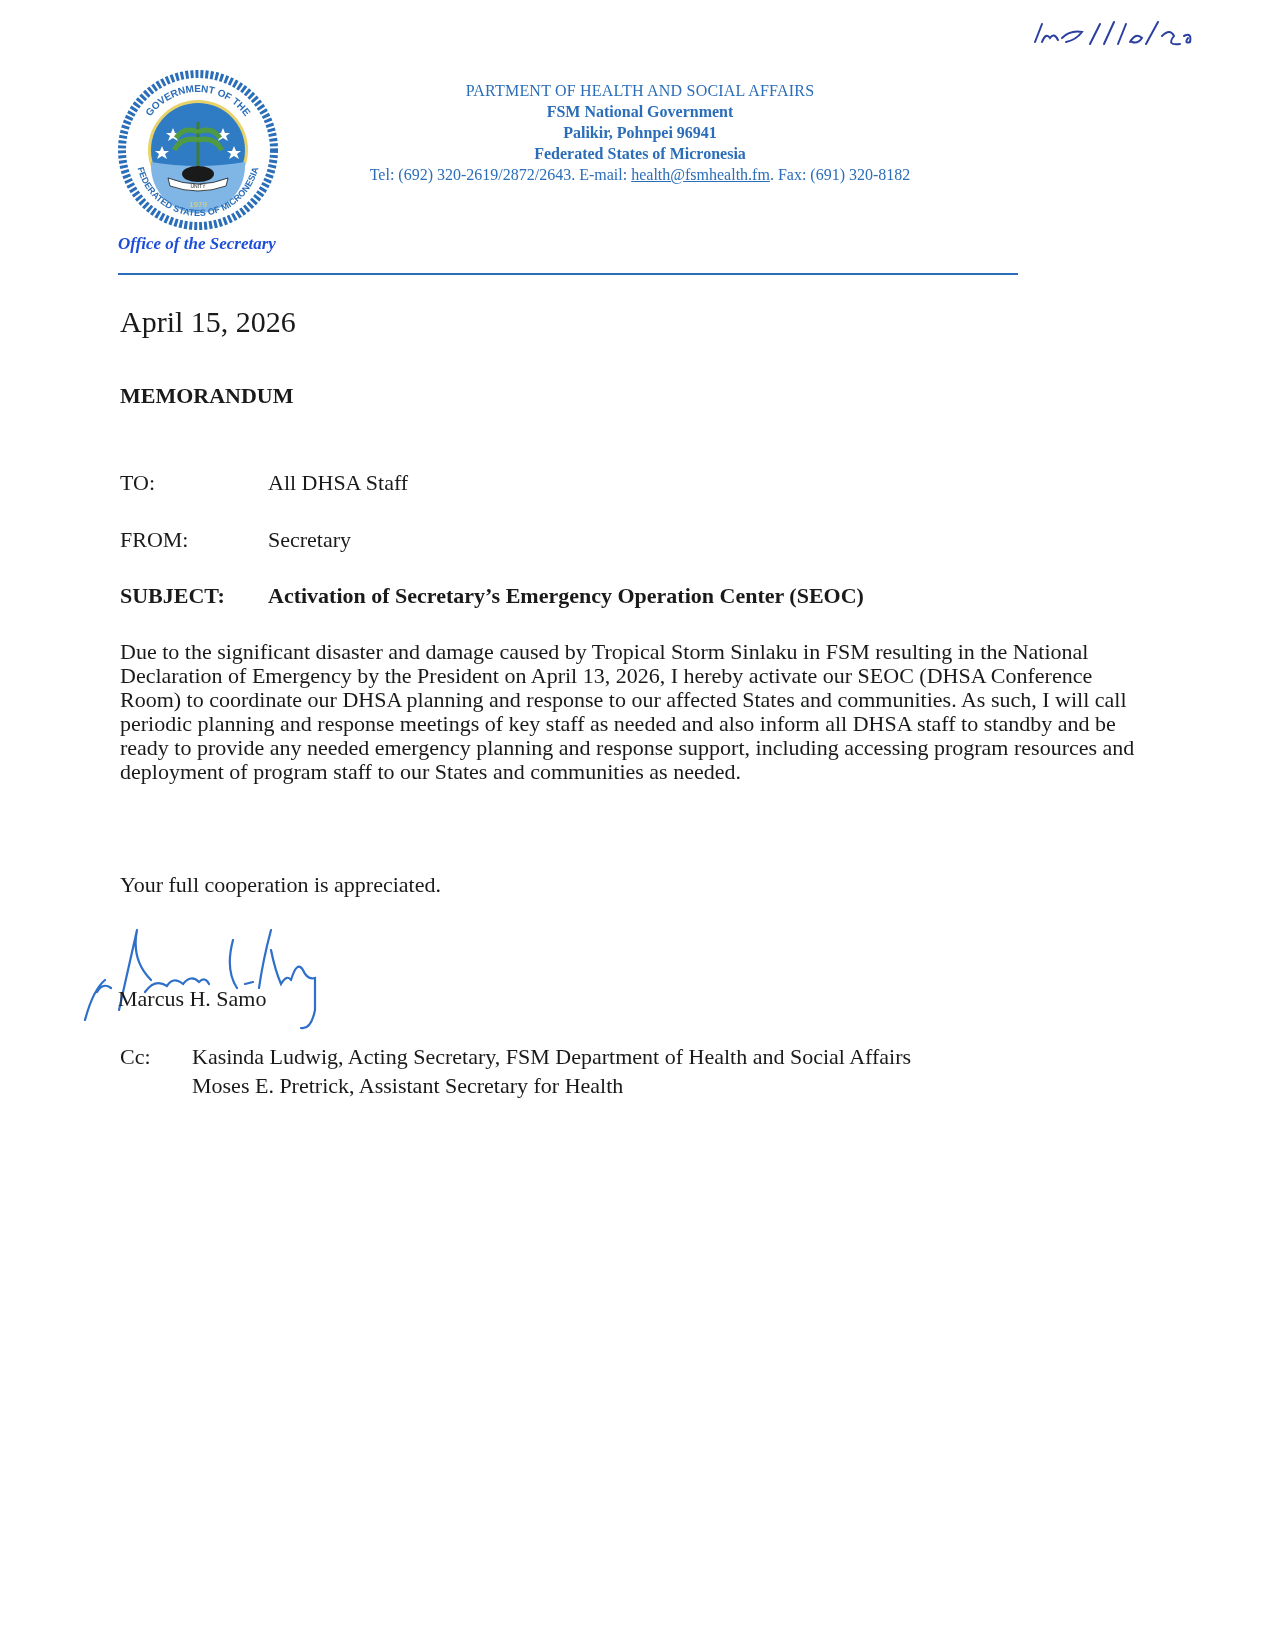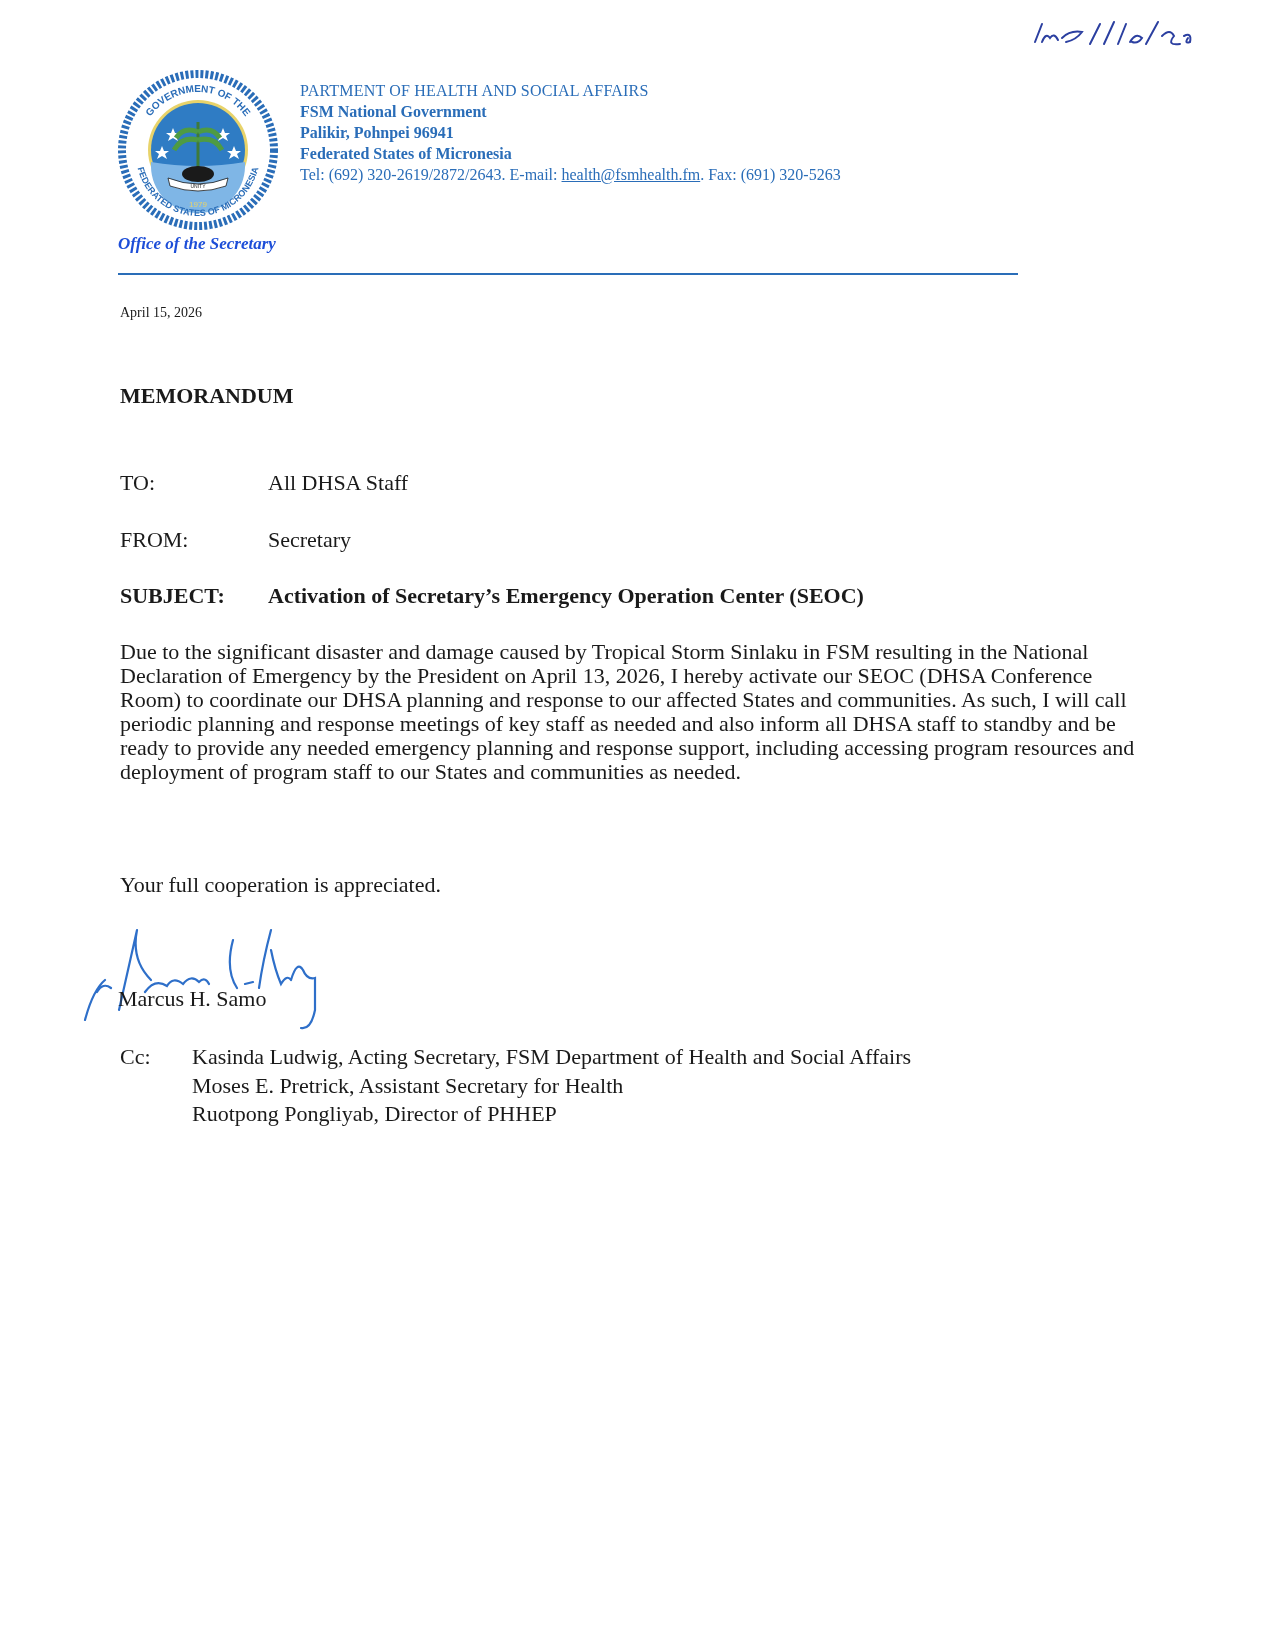--- a/index.html
+++ b/index.html
@@ -2,27 +2,27 @@
 <html><head>
 <meta charset="utf-8">
 <style>
   html, body { margin: 0; padding: 0; background: #ffffff; }
   body { width: 1272px; height: 1649px; position: relative; overflow: hidden;
          font-family: "Liberation Serif", "DejaVu Serif", serif; color: #1a1a1a; }
   .abs { position: absolute; }
   .initials { left: 1030px; top: 14px; width: 180px; height: 40px; }
   .seal { left: 118px; top: 70px; width: 160px; height: 160px; }
   .office { left: 118px; top: 234px; font-style: italic; font-weight: bold; color: #1d4ed8; font-size: 17px; }
-  .letterhead { left: 300px; top: 80px; width: 680px; color: #2a6db8; font-size: 16px; line-height: 21px; }
+  .letterhead { left: 300px; top: 80px; width: 680px; text-align: center; color: #2a6db8; font-size: 16px; line-height: 21px; }
   .letterhead .l1 { font-weight: normal; letter-spacing: 0.2px; }
   .letterhead .b { font-weight: bold; }
   .letterhead .tel { font-weight: normal; }
   .letterhead .tel u { text-decoration: underline; }
   .rule { left: 118px; top: 273px; width: 900px; height: 2px; background: #2a6db8; }
-  .date { left: 120px; top: 305px; font-size: 14px; }
+  .date { left: 120px; top: 305px; font-size: 30px; }
   .memo { left: 120px; top: 383px; font-size: 22px; font-weight: bold; }
   .row { left: 120px; font-size: 22px; }
   .row .lbl { display: inline-block; width: 148px; }
   .row.to { top: 470px; }
   .row.from { top: 527px; }
   .row.subject { top: 583px; font-weight: bold; }
   .body-text { left: 120px; top: 640px; width: 1020px; font-size: 22px; line-height: 24px; }
   .closing { left: 120px; top: 872px; font-size: 22px; }
   .sig { left: 75px; top: 920px; width: 300px; height: 110px; }
   .signame { left: 118px; top: 986px; font-size: 22px; }
@@ -62,21 +62,21 @@
     <textPath href="#botArc" startOffset="50%" text-anchor="middle">FEDERATED STATES OF MICRONESIA</textPath>
   </text>
 </svg>
 <div class="abs office">Office of the Secretary</div>
 
 <div class="abs letterhead">
   <div class="l1">PARTMENT OF HEALTH AND SOCIAL AFFAIRS</div>
   <div class="b">FSM National Government</div>
   <div class="b">Palikir, Pohnpei 96941</div>
   <div class="b">Federated States of Micronesia</div>
-  <div class="tel"><span>Tel: (692) 320-2619/2872/2643. E-mail: </span><u>health@fsmhealth.fm</u><span>. Fax: (691) 320-5263</span></div>
+  <div class="tel"><span>Tel: (692) 320-2619/2872/2643. E-mail: </span><u>health@fsmhealth.fm</u><span>. Fax: (691) 320-8182</span></div>
 </div>
 <div class="abs rule"></div>
 
 <div class="abs date">April 15, 2026</div>
 <div class="abs memo">MEMORANDUM</div>
 
 <div class="abs row to"><span class="lbl">TO:</span><span>All DHSA Staff</span></div>
 <div class="abs row from"><span class="lbl">FROM:</span><span>Secretary</span></div>
 <div class="abs row subject"><span class="lbl">SUBJECT:</span><span>Activation of Secretary’s Emergency Operation Center (SEOC)</span></div>
 
@@ -85,15 +85,14 @@
 
 <svg class="abs sig" viewBox="0 0 300 110">
   <path d="M10 100 Q18 70 30 60 M22 72 Q28 62 36 68 M44 90 L62 10 M62 10 Q56 40 76 60 M70 72 Q80 58 92 66 Q98 56 108 64 Q116 54 124 62 Q130 56 134 64 M158 20 Q150 50 162 68 M170 64 L178 62 M184 68 Q188 40 196 10 M196 30 Q200 50 206 64 Q212 54 216 60 M216 60 Q222 40 228 50 Q232 60 240 58 L240 90 Q236 110 226 108" stroke="#2e6fc9" stroke-width="2.2" fill="none" stroke-linecap="round"></path>
 </svg>
 <div class="abs signame">Marcus H. Samo</div>
 
 <div class="abs cc">
   <span class="lbl">Cc:</span><span class="names">
     <div>Kasinda Ludwig, Acting Secretary, FSM Department of Health and Social Affairs</div>
     <div>Moses E. Pretrick, Assistant Secretary for Health</div>
-    <div>Ruotpong Pongliyab, Director of PHHEP</div>
   </span>
 </div>
 
 </body></html>

